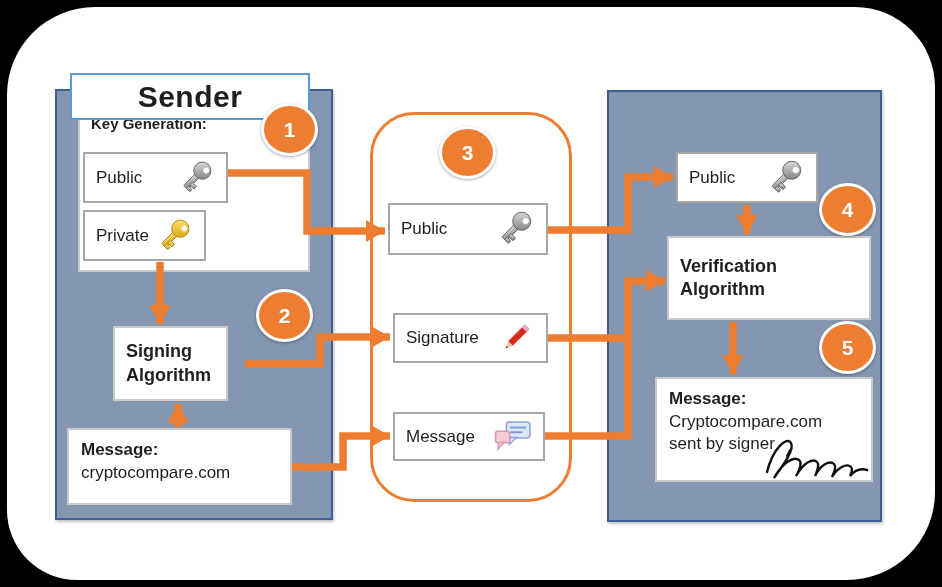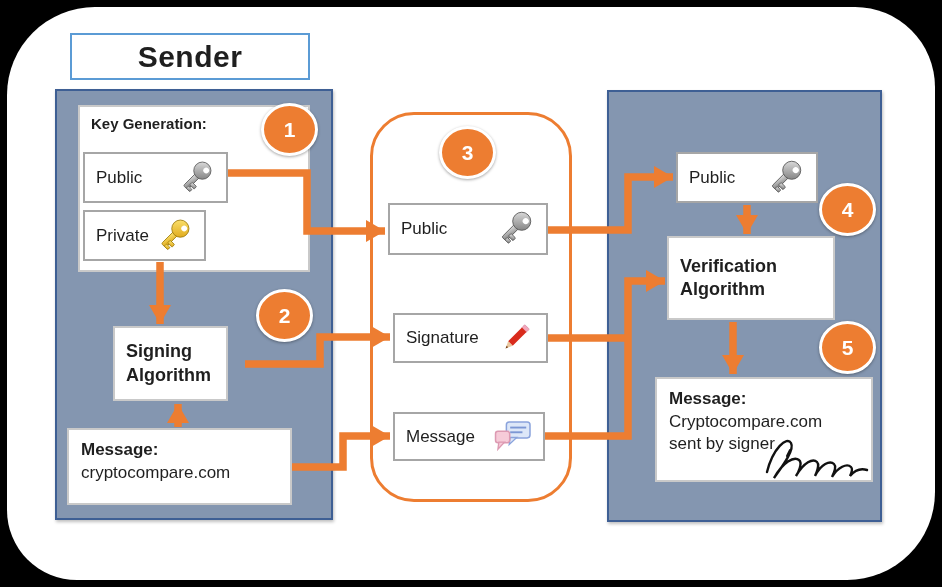--- a/index.html
+++ b/index.html
@@ -17,21 +17,21 @@
     overflow:hidden;color:var(--text_dark);
   }
   .canvas{
     position:absolute;left:7px;top:7px;width:928px;height:573px;
     background:#fff;border-radius:88px 80px 88px 70px;
   }
   .abs{position:absolute;box-sizing:border-box;}
   .title-box{
     background:#fff;border:2px solid var(--title_border);
     display:flex;align-items:center;justify-content:center;
-    font-weight:bold;font-size:30px;letter-spacing:.5px;z-index:3;
+    font-weight:bold;font-size:30px;letter-spacing:.5px;z-index:3;margin-top:40px;
   }
   .panel{
     background:var(--panel_fill);border:2px solid var(--panel_border);
     z-index:1;box-shadow:1px 2px 3px rgba(0,0,0,.25);
   }
   .wbox{
     background:#fff;border:2px solid #c9c9c9;z-index:2;
     display:flex;align-items:center;padding:0 11px;font-size:17px;
   }
   .wbox.inner{border:2px solid var(--box_border);}
@@ -144,21 +144,21 @@
       <polygon points="5,23.5 11,23.5 4,31" fill="#f6cbd8" stroke="#dd9ab2" stroke-width="1.4"></polygon>
     </svg>
   </div>
 
   <div class="abs wbox inner" style="left:676px;top:152px;width:142px;height:51px;">
     <span>Public</span>
     <svg class="icon" width="42" height="42" viewBox="0 0 40 40">
       <use href="#keyshape" fill="url(#gkey)" stroke="#595959" stroke-width="0.8"></use>
     </svg>
   </div>
-  <div class="abs wbox algbox" style="left:667px;top:236px;width:168px;height:84px;">
+  <div class="abs wbox algbox" style="left:667px;top:236px;width:204px;height:84px;">
     <span>Verification Algorithm</span>
   </div>
   <div class="abs wbox msgbox sigwrap" style="left:655px;top:377px;width:218px;height:105px;">
     <span class="bold" style="display:block">Message:</span>
     <span style="display:block">Cryptocompare.com</span>
     <span style="display:block">sent by signer</span>
     <svg class="sig-scribble" width="118" height="54" viewBox="0 0 118 54">
       <path d="M10,40 C16,16 30,4 34,11 C38,18 24,36 17,46 C26,30 37,24 42,28 C46,31 41,41 39,44
                C47,30 56,26 60,30 C63,33 59,42 58,44 C64,32 73,28 77,32 C80,35 76,43 75,45
                C81,35 90,31 94,35 C96,37 94,42 93,44 C98,38 104,36 110,38" fill="none" stroke="#111" stroke-width="2.4" stroke-linecap="round"></path>

